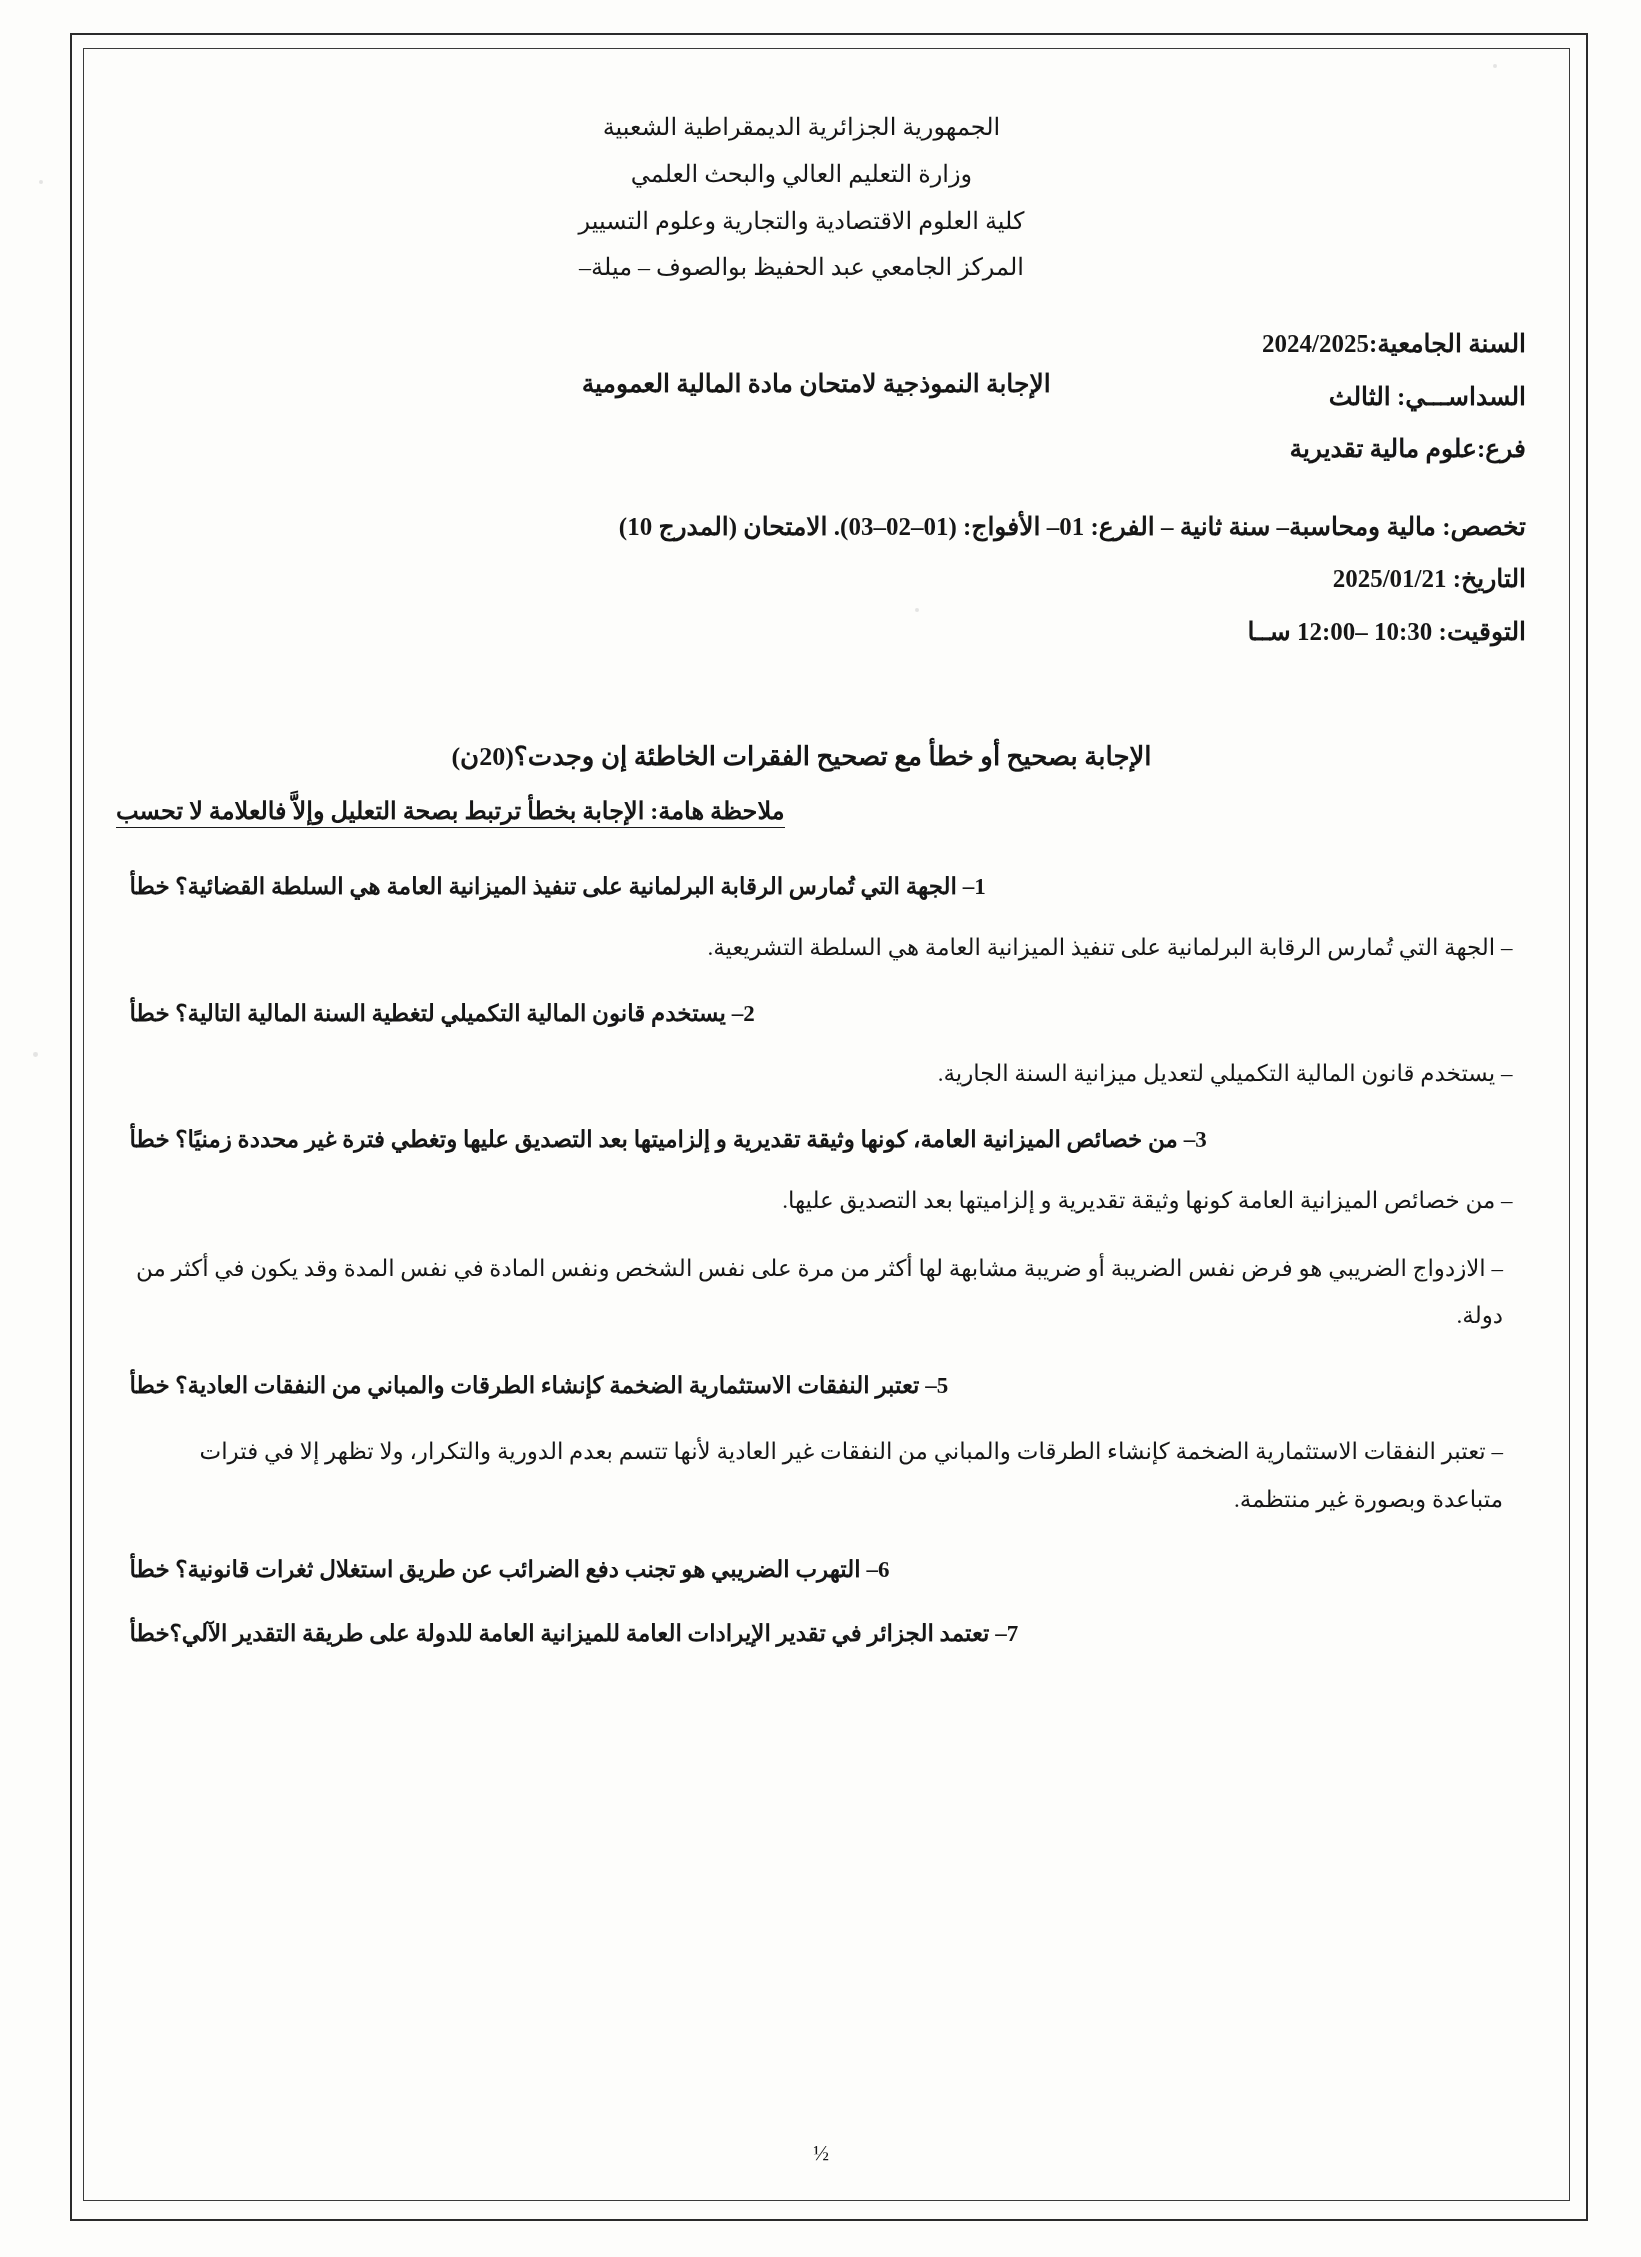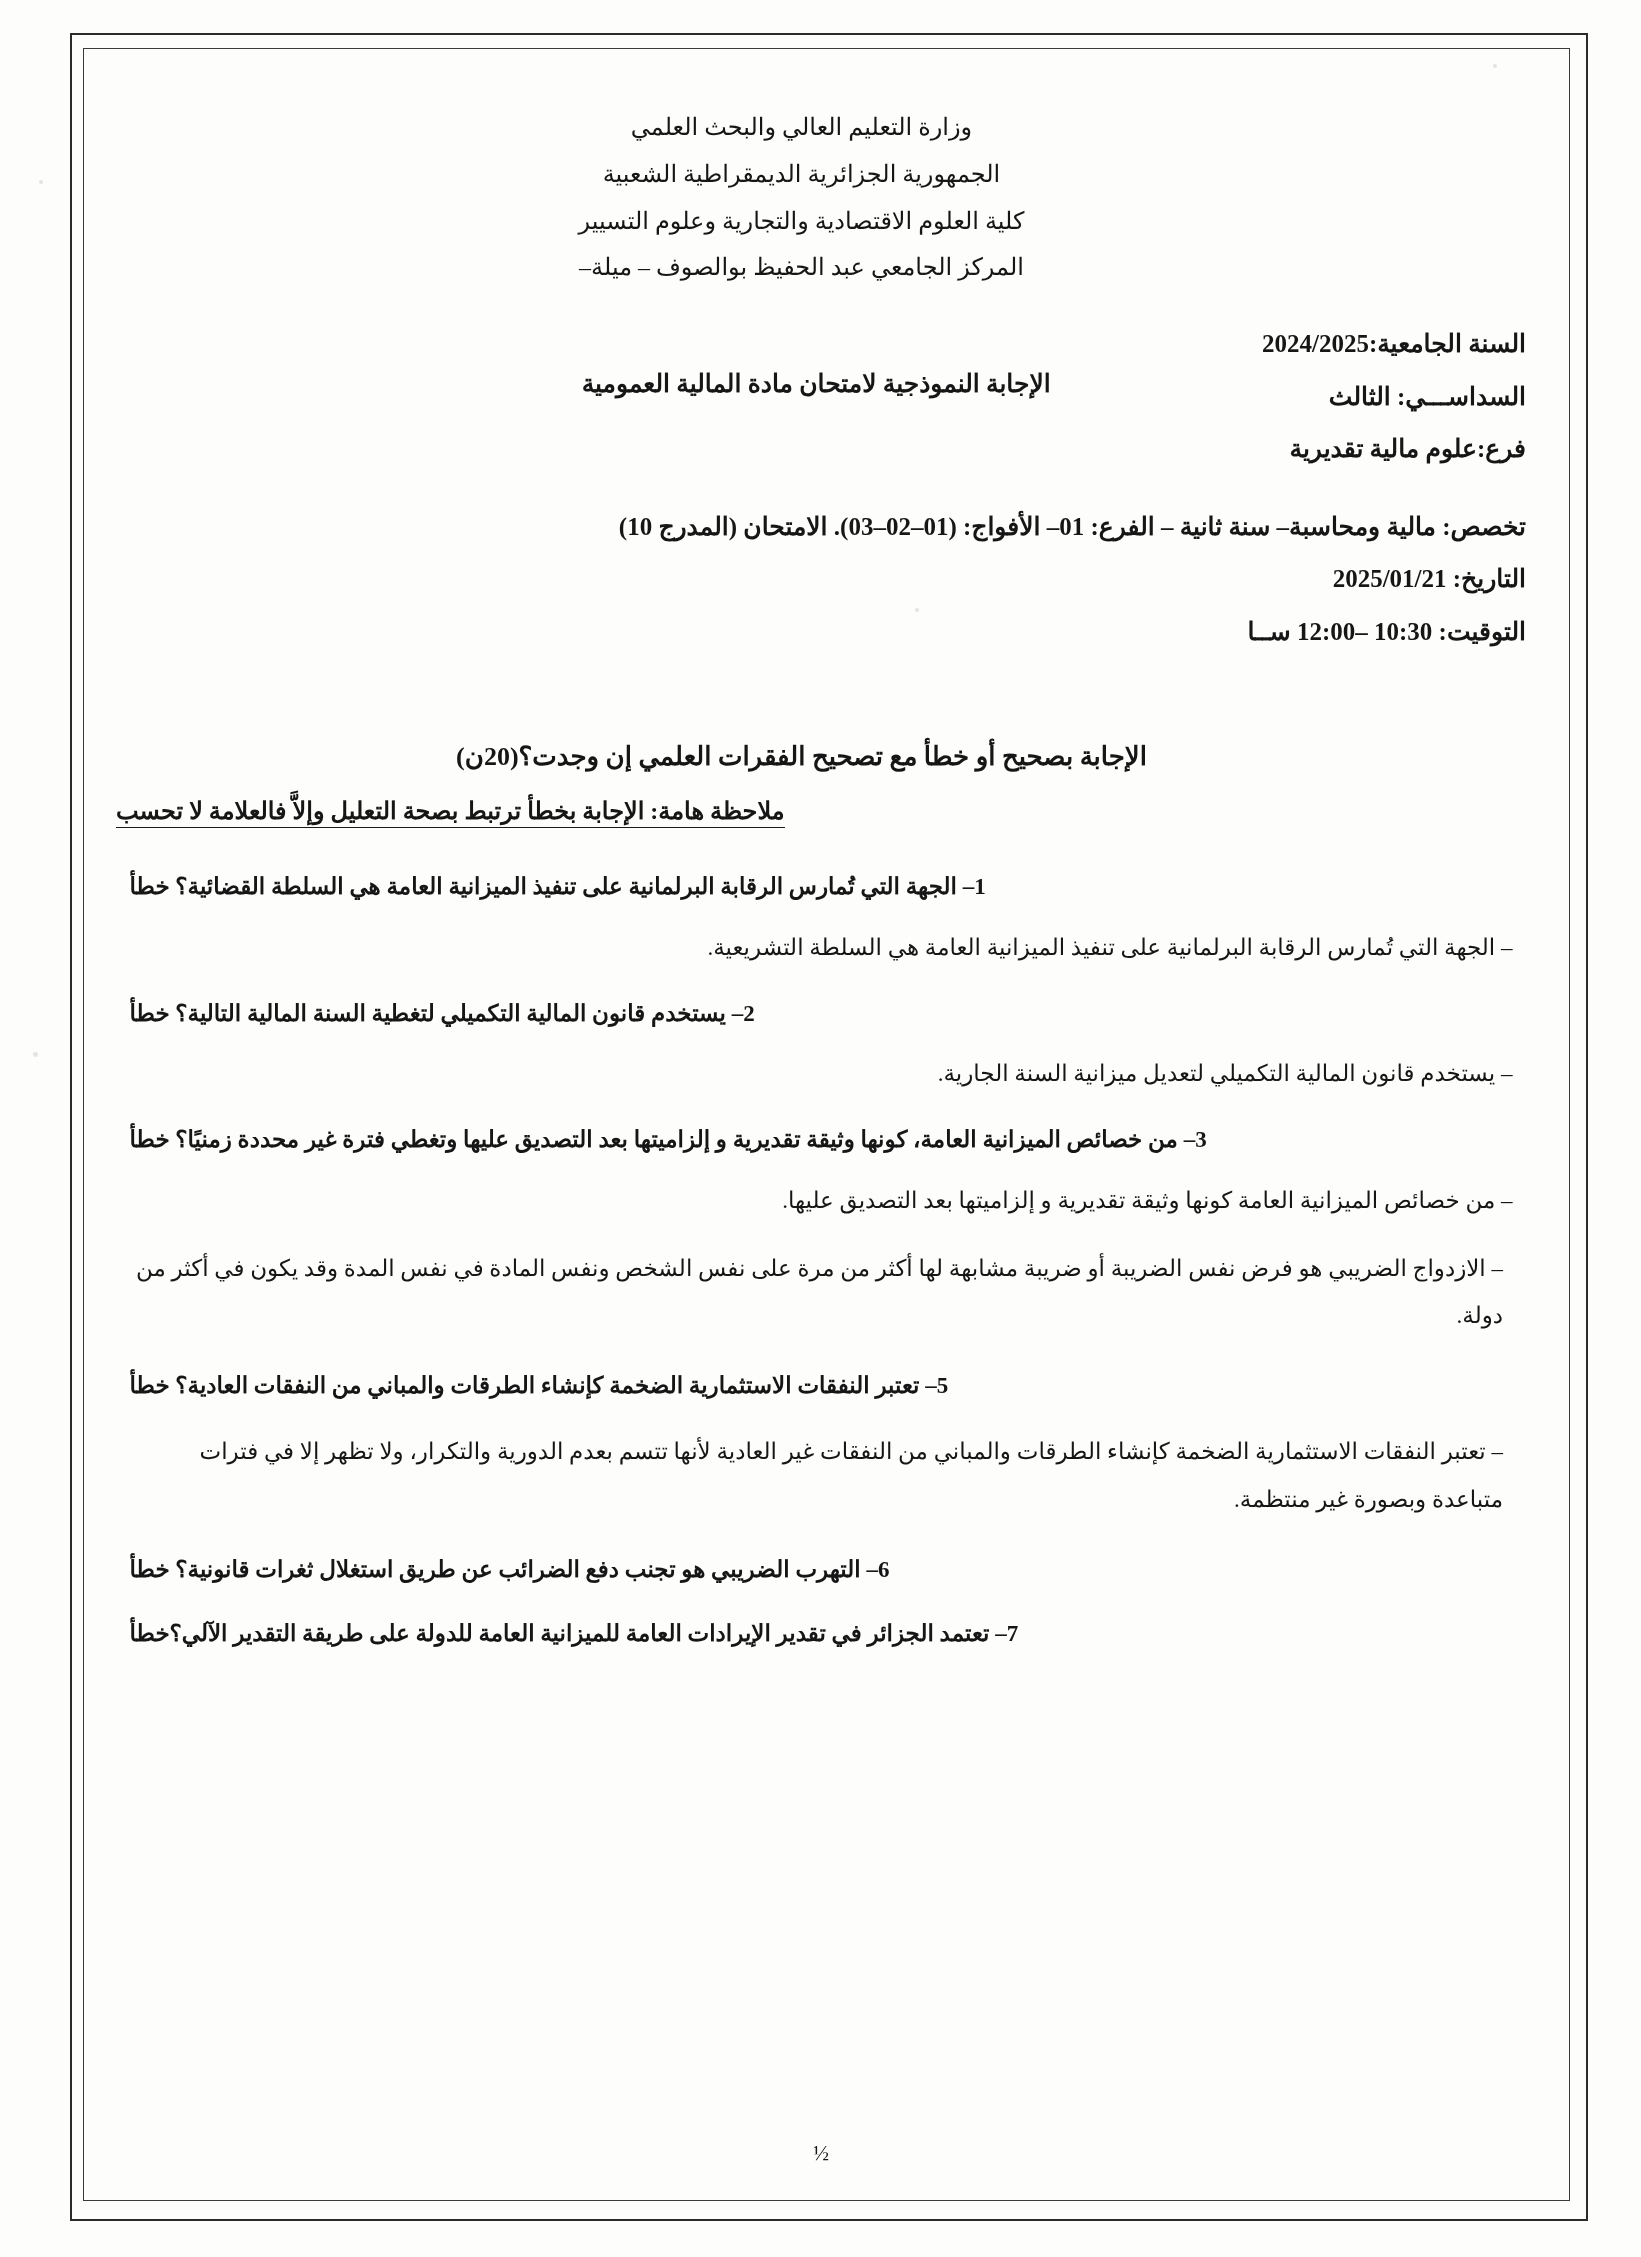--- a/index.html
+++ b/index.html
@@ -159,39 +159,39 @@
   <div class="frame-inner"></div>
 
   <div class="speck" style="left:39px;top:180px;width:3.9px;height:3.9px;"></div>
   <div class="speck" style="left:33px;top:1052px;width:4.8px;height:4.8px;"></div>
   <div class="speck" style="left:1493px;top:64px;width:3.9px;height:3.9px;"></div>
   <div class="speck" style="left:915px;top:608px;width:3.9px;height:3.9px;"></div>
 
   <div class="content">
 
     <div class="header">
+      <div>الجمهورية الجزائرية الديمقراطية الشعبية</div>
       <div>وزارة التعليم العالي والبحث العلمي</div>
-      <div>الجمهورية الجزائرية الديمقراطية الشعبية</div>
       <div>كلية العلوم الاقتصادية والتجارية وعلوم التسيير</div>
       <div>المركز الجامعي عبد الحفيظ بوالصوف – ميلة–</div>
     </div>
 
     <div class="meta">
       <div class="meta-line">السنة الجامعية:2024/2025</div>
       <div class="meta-line indent-1">السداســـي: الثالث</div>
       <div class="title-line">الإجابة النموذجية لامتحان مادة المالية العمومية</div>
       <div class="meta-spacer"></div>
       <div class="meta-line indent-1">فرع:علوم مالية تقديرية</div>
       <div class="meta-spacer"></div>
       <div class="meta-line wide">تخصص: مالية ومحاسبة– سنة ثانية – الفرع: 01– الأفواج: (01–02–03). الامتحان (المدرج 10)</div>
       <div class="meta-line indent-1">التاريخ:  2025/01/21</div>
       <div class="meta-line indent-1">التوقيت:   10:30 –12:00 ســا</div>
     </div>
 
-    <div class="instruction">الإجابة بصحيح أو خطأ مع تصحيح الفقرات العلمي إن وجدت؟(20ن)</div>
+    <div class="instruction">الإجابة بصحيح أو خطأ مع تصحيح الفقرات الخاطئة إن وجدت؟(20ن)</div>
 
     <div class="note"><span>ملاحظة هامة: الإجابة بخطأ ترتبط بصحة التعليل وإلاَّ فالعلامة لا تحسب</span></div>
 
     <div class="qa-list">
 
       <div class="q">1– الجهة التي تُمارس الرقابة البرلمانية على تنفيذ الميزانية العامة هي السلطة القضائية؟ خطأ</div>
       <div class="a">– الجهة التي تُمارس الرقابة البرلمانية على تنفيذ الميزانية العامة هي السلطة التشريعية.</div>
 
       <div class="q">2– يستخدم قانون المالية التكميلي لتغطية السنة المالية التالية؟ خطأ</div>
       <div class="a">– يستخدم قانون المالية التكميلي لتعديل ميزانية السنة الجارية.</div>

